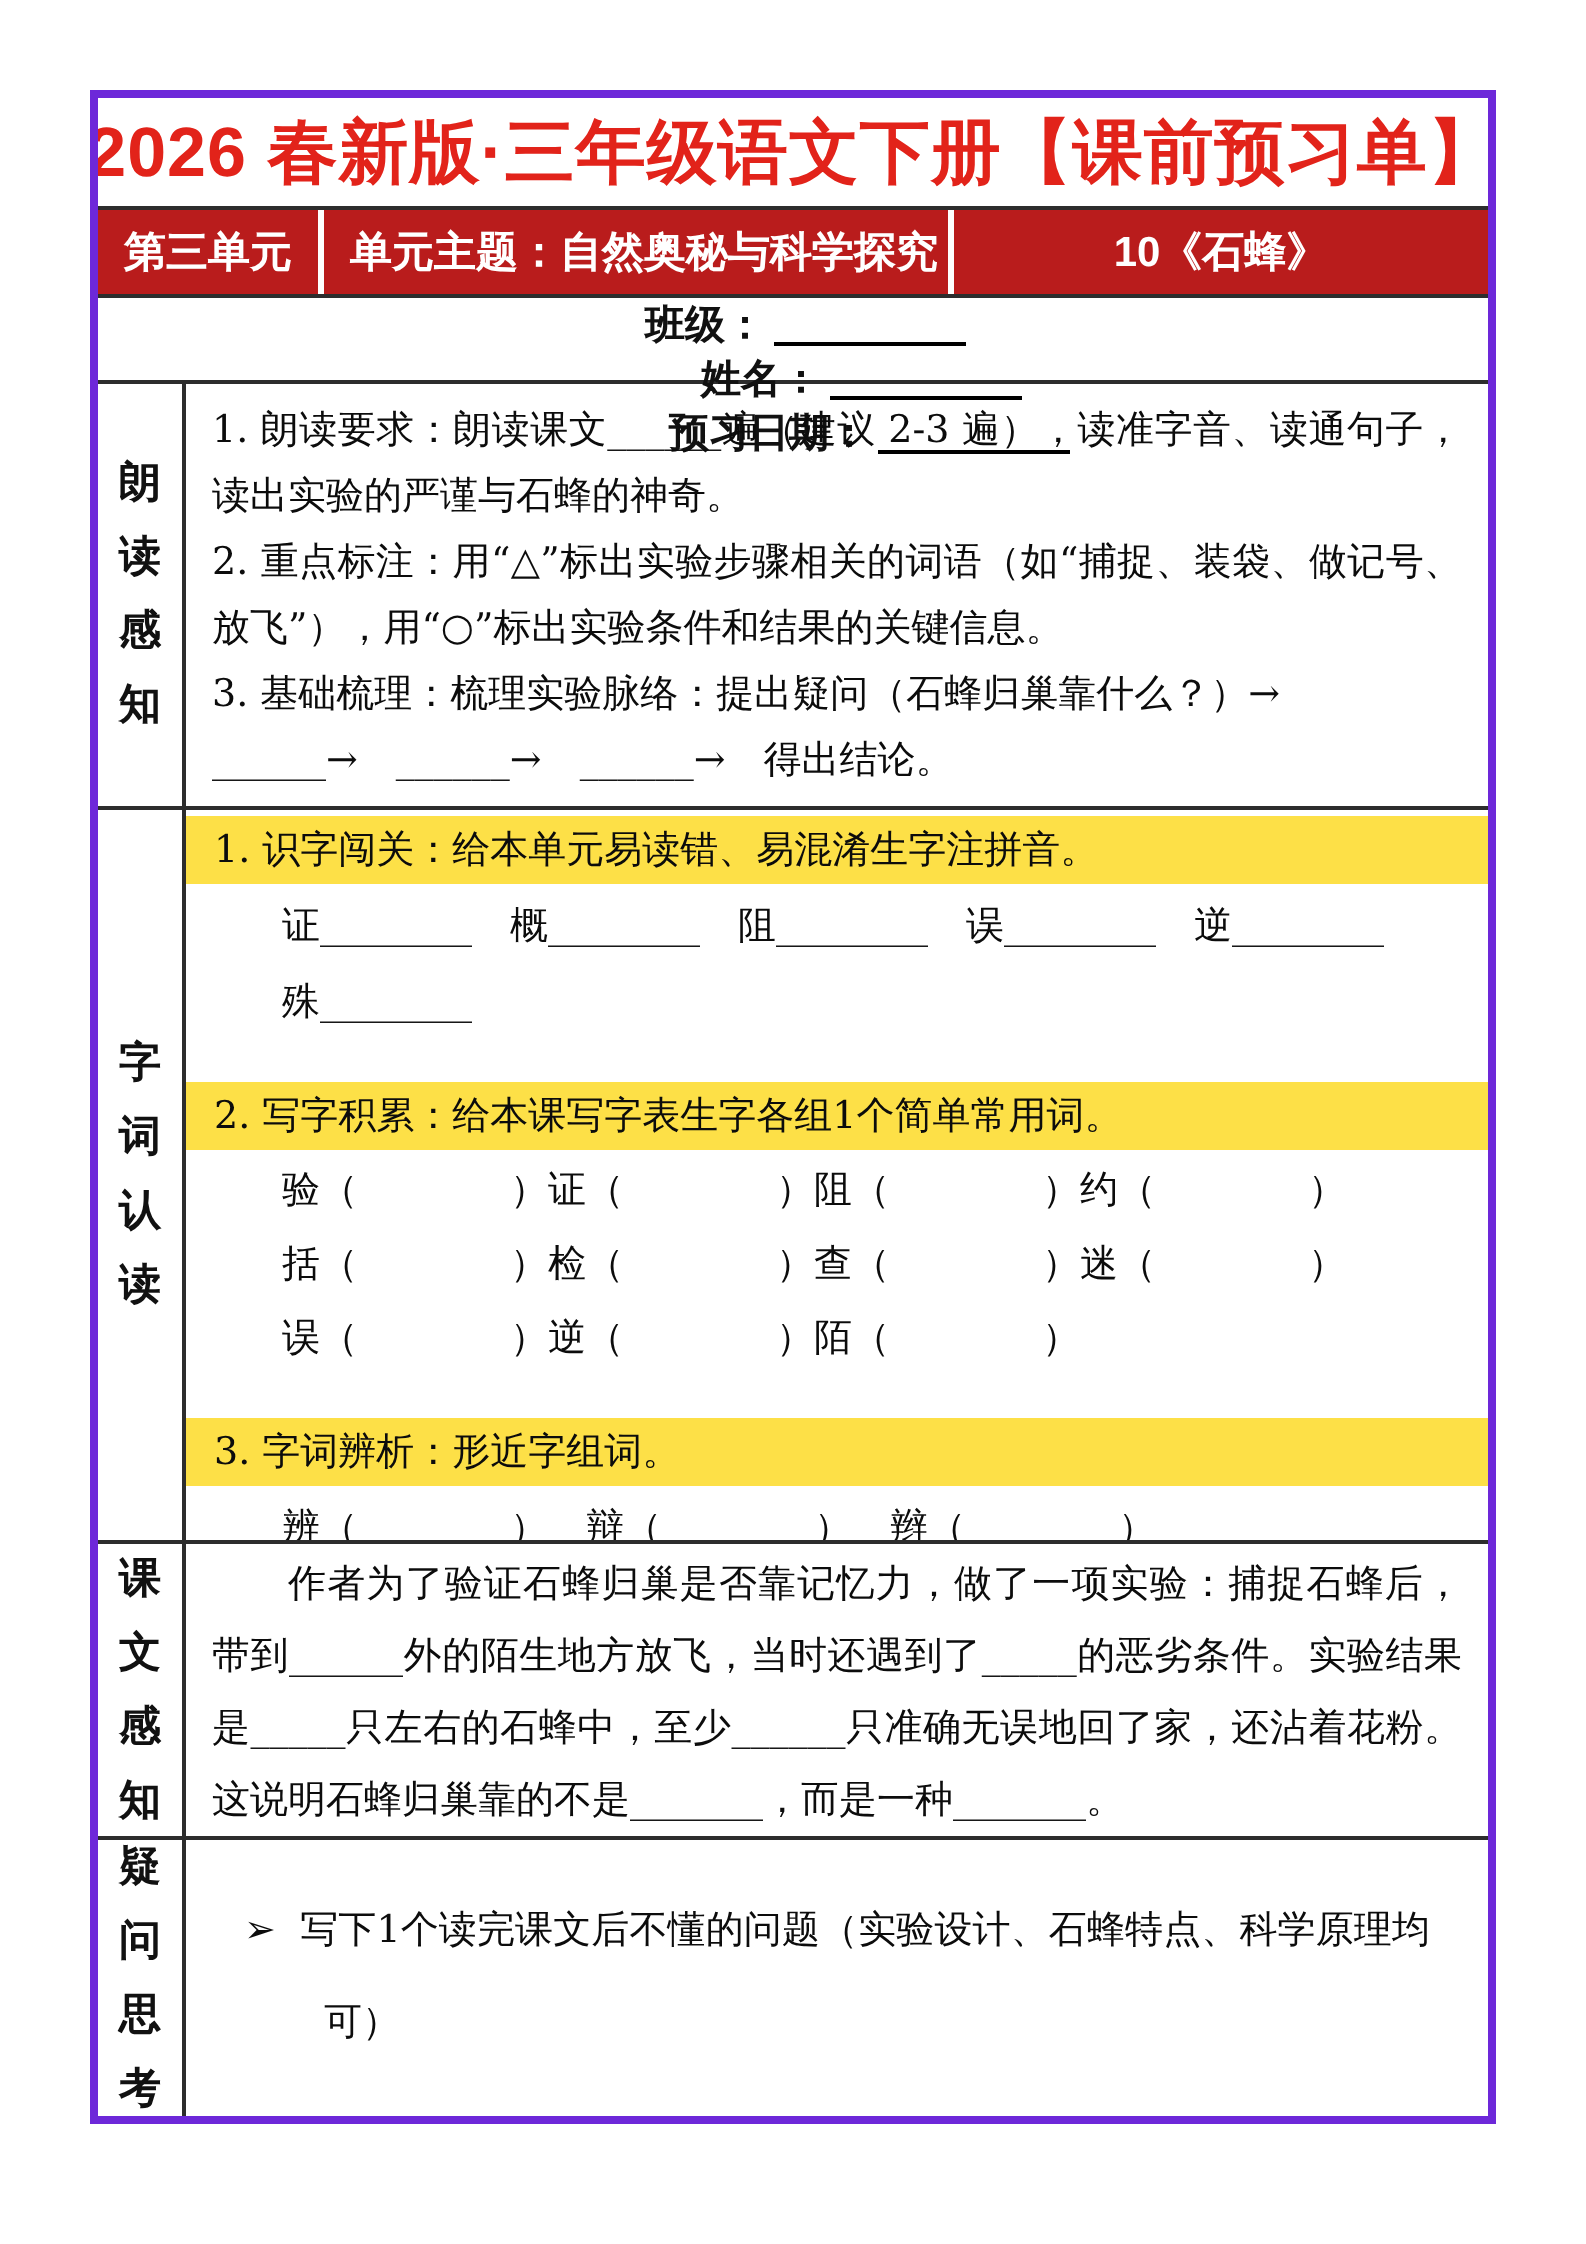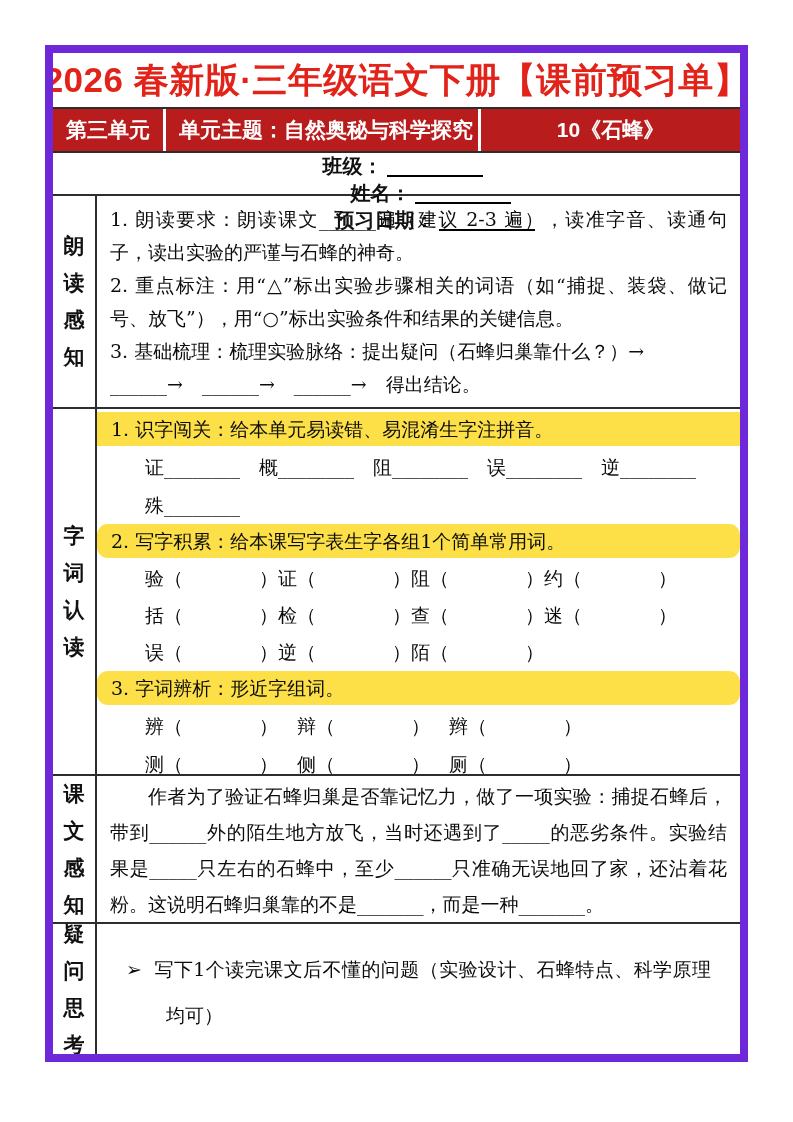--- a/index.html
+++ b/index.html
@@ -1,19 +1,19 @@
 <!DOCTYPE html>
 <html><head>
 <meta charset="utf-8">
 <style>
   html,body { margin:0; padding:0; background:#ffffff; }
   body { width:793px; height:1122px; position:relative; font-family:"Liberation Sans", sans-serif; color:#111; }
   .sheet {
     position:absolute; left:45px; top:45px; width:703px; height:1017px;
-    border:8px solid #6d28d9; box-sizing:border-box; background:#fff;
+    border:4px solid #6d28d9; box-sizing:border-box; background:#fff;
     display:flex; flex-direction:column; overflow:hidden;
   }
   .row { border-bottom:2px solid #2d2d2d; box-sizing:border-box; flex-shrink:0; }
   
   .title-row { height:56px; display:flex; align-items:center; justify-content:center; }
   .title-row .title { color:#e2231a; font-size:35px; font-weight:800; letter-spacing:0.5px; white-space:nowrap; }
   
   .green-row { height:44px; display:flex; background:#fff; }
   .gcell { background:#b91c1c; color:#fff; font-weight:700; font-size:21px; display:flex; align-items:center; box-sizing:border-box; }
   .gcell + .gcell { margin-left:3px; }
@@ -35,21 +35,21 @@
   }
   .content { flex:1; min-width:0; font-family:"DejaVu Serif","Liberation Serif",serif; font-size:19px; color:#0c0c0c; overflow:hidden; }
   
   .sec-reading { height:213px; }
   .sec-reading .content { padding:7px 13px 0 13px; }
   .sec-reading p { margin:0; line-height:33px; text-align:justify; white-space:pre-wrap; }
   
   .sec-words { height:367px; }
   .sec-words .content { padding-top:3px; }
   .gray-heading { background:#fde047; padding:4px 14px; line-height:26px; margin:0 0 2px 0; white-space:pre-wrap; }
-  .gh2, .gh3 { margin-top:0;border-radius:11px; }
+  .gh2, .gh3 { margin-top:21px; }
   .pinyin-row { padding-left:48px; line-height:38px; white-space:pre-wrap; }
   .word-row { padding-left:48px; line-height:37px; white-space:pre-wrap; }
   .compare-row { padding-left:48px; line-height:38px; white-space:pre-wrap; }
   
   .sec-sense { height:148px; }
   .sec-sense .content { padding:2px 13px 0 13px; }
   .sec-sense p { margin:0; line-height:36px; text-indent:2em; text-align:justify; white-space:pre-wrap; }
   
   .sec-question { flex:1; border-bottom:none; }
   .sec-question .content { padding:6px 13px 0 13px; }

